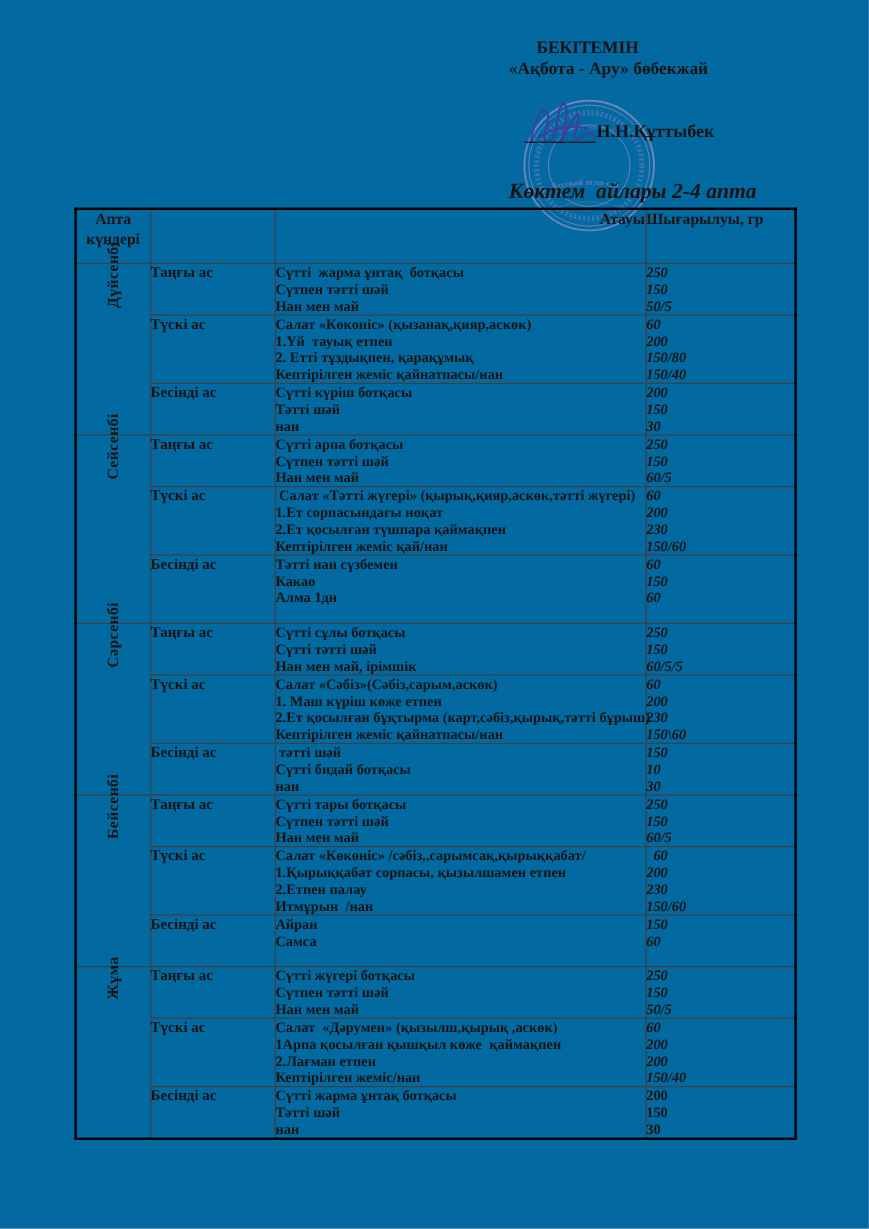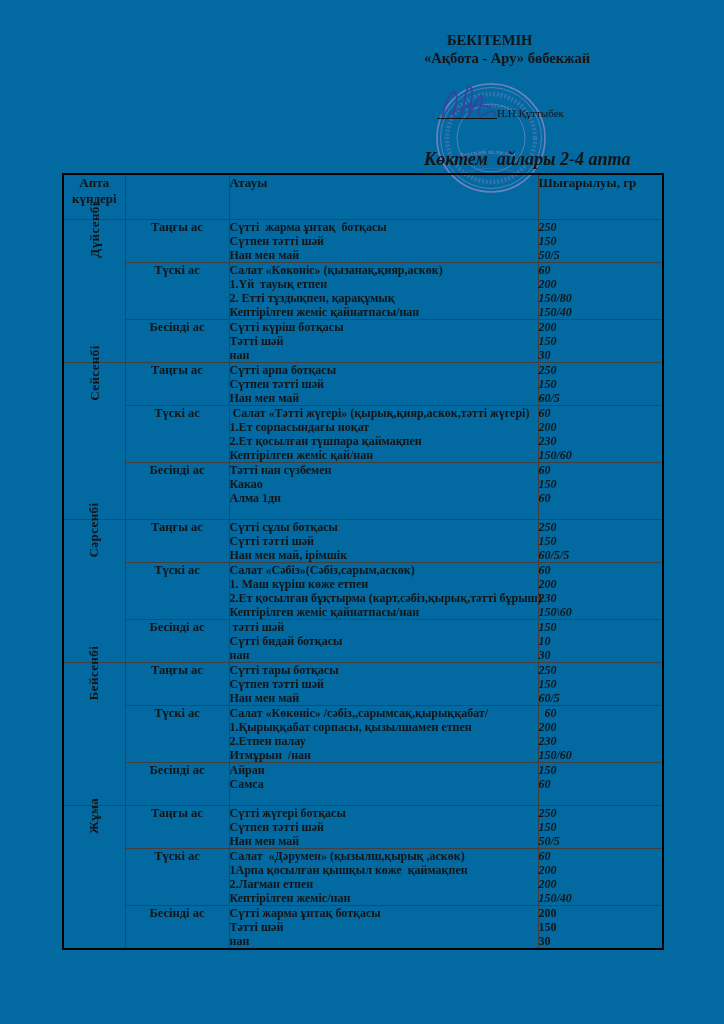--- a/index.html
+++ b/index.html
@@ -12,40 +12,40 @@
     overflow:hidden;
     padding-left:16px;
   }
   
   .appr{position:absolute;font-weight:700;font-size:14.5px;line-height:17px;white-space:nowrap;}
   .appr-1{left:447px;top:32px;}
   .appr-2{left:424px;top:50px;}
   .appr-3{left:447px;top:68px;}
   .sig-row{position:absolute;left:437px;top:101px;height:16px;}
   .sig-line{display:inline-block;width:60px;height:13px;border-bottom:1.6px solid #141414;vertical-align:bottom;}
-  .sig-name{font-weight:400;font-size:11px;vertical-align:bottom;}
+  .sig-name{font-weight:700;font-size:15px;vertical-align:bottom;}
   
   .stamp{position:absolute;left:426px;top:74px;width:130px;height:124px;}
   
   .doc-title{position:absolute;left:233px;top:141px;font-size:22px;font-weight:700;letter-spacing:.3px;}
   .doc-subtitle{position:absolute;left:424px;top:149px;font-size:18px;font-weight:700;white-space:pre;font-style:italic;}
   
   table.menu{
     position:absolute;left:62px;top:173px;
     width:600px;border-collapse:collapse;table-layout:fixed;
     border:2px solid #000;
   }
   table.menu th,table.menu td{border:1px solid #404040;padding:0;vertical-align:top;}
   thead th{height:44px;font-size:13px;font-weight:700;vertical-align:middle;}
   th.day-h{white-space:pre-line;line-height:16px;}
-  th.name-h{text-align:left;}
+  th.name-h{text-align:right;}
   th.out-h{text-align:left;padding-left:12px;}
   td.day-cell{vertical-align:middle;text-align:center;}
   .day-text{display:inline-block;transform:rotate(-90deg);font-weight:700;font-size:13px;letter-spacing:.4px;white-space:nowrap;}
-  td.meal-cell{vertical-align:middle;font-weight:700;font-size:12.5px;padding-left:9px;text-align:center;}
+  td.meal-cell{vertical-align:middle;font-weight:700;font-size:12.5px;padding-left:9px;}
   td.dish-cell{padding:2px 2px 2px 6px;}
   td.grams-cell{padding:2px 2px 2px 10px;}
   .line{height:14px;line-height:14px;font-size:12px;font-weight:700;white-space:pre;}
   td.grams-cell .line{font-style:italic;}
   td.grams-cell.upright .line{font-style:normal;}
 </style>
 </head>
 <body>
 
 <div class="page">

